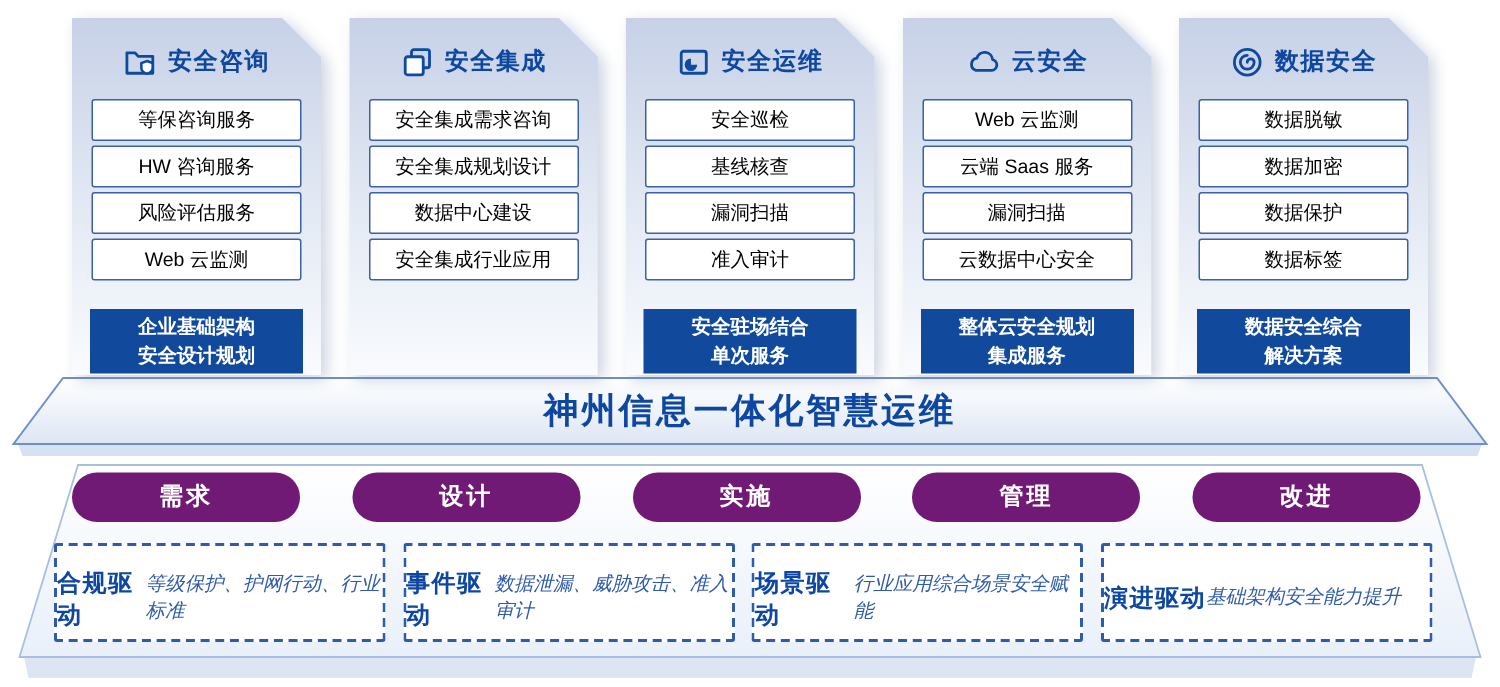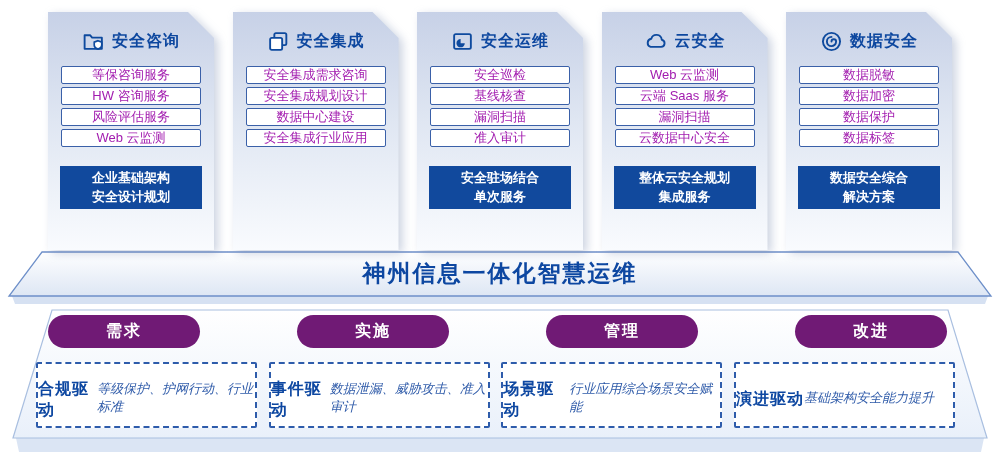--- a/index.html
+++ b/index.html
@@ -13,22 +13,22 @@
     width:166px; height:238px;
     clip-path: polygon(0 0, calc(100% - 26px) 0, 100% 26px, 100% 100%, 0 100%);
     background: linear-gradient(180deg, #c7d1e7 0%, #dfe6f2 45%, #f9fbfe 100%);
     display:flex; flex-direction:column; align-items:center;
   }
   .card-head { margin-top:16px; height:26px; display:flex; align-items:center; gap:7px;
     color:#0d479f; font-size:16px; font-weight:bold; letter-spacing:1px; }
   .card-head .icon { display:flex; align-items:center; }
   .card-items { margin-top:12px; width:140px; display:flex; flex-direction:column; gap:3px; }
   .item {
-    height:18px; background:#ffffff; border:1.4px solid #3a60a8; border-radius:2px;
-    color:#a21caf; font-size:13px; display:flex; align-items:center; justify-content:center;
+    height:28px; background:#ffffff; border:1.4px solid #3a60a8; border-radius:2px;
+    color:#000000; font-size:13px; display:flex; align-items:center; justify-content:center;
   }
   .highlight {
     margin-top:19px; width:142px; height:43px; background:#11499d; color:#ffffff;
     font-size:13px; font-weight:bold; text-align:center; line-height:1.45;
     display:flex; align-items:center; justify-content:center; white-space:pre-line;
   }
 
   
   .banner-svg { position:absolute; left:0; top:250px; }
   .banner-text { position:absolute; left:0; top:258px; width:1000px; text-align:center;
@@ -184,20 +184,21 @@
         </div>
         <div class="highlight">数据安全综合
 解决方案</div>
       </div>
     </div>
 
   </div>
 
   <div class="pills">
     <div class="pill">需求</div>
+    <div class="pill">设计</div>
     <div class="pill">实施</div>
     <div class="pill">管理</div>
     <div class="pill">改进</div>
   </div>
 
   <div class="drivers">
     <div class="driver">
       <div class="driver-title">合规驱动</div>
       <div class="driver-desc">等级保护、护网行动、行业标准</div>
     </div>

